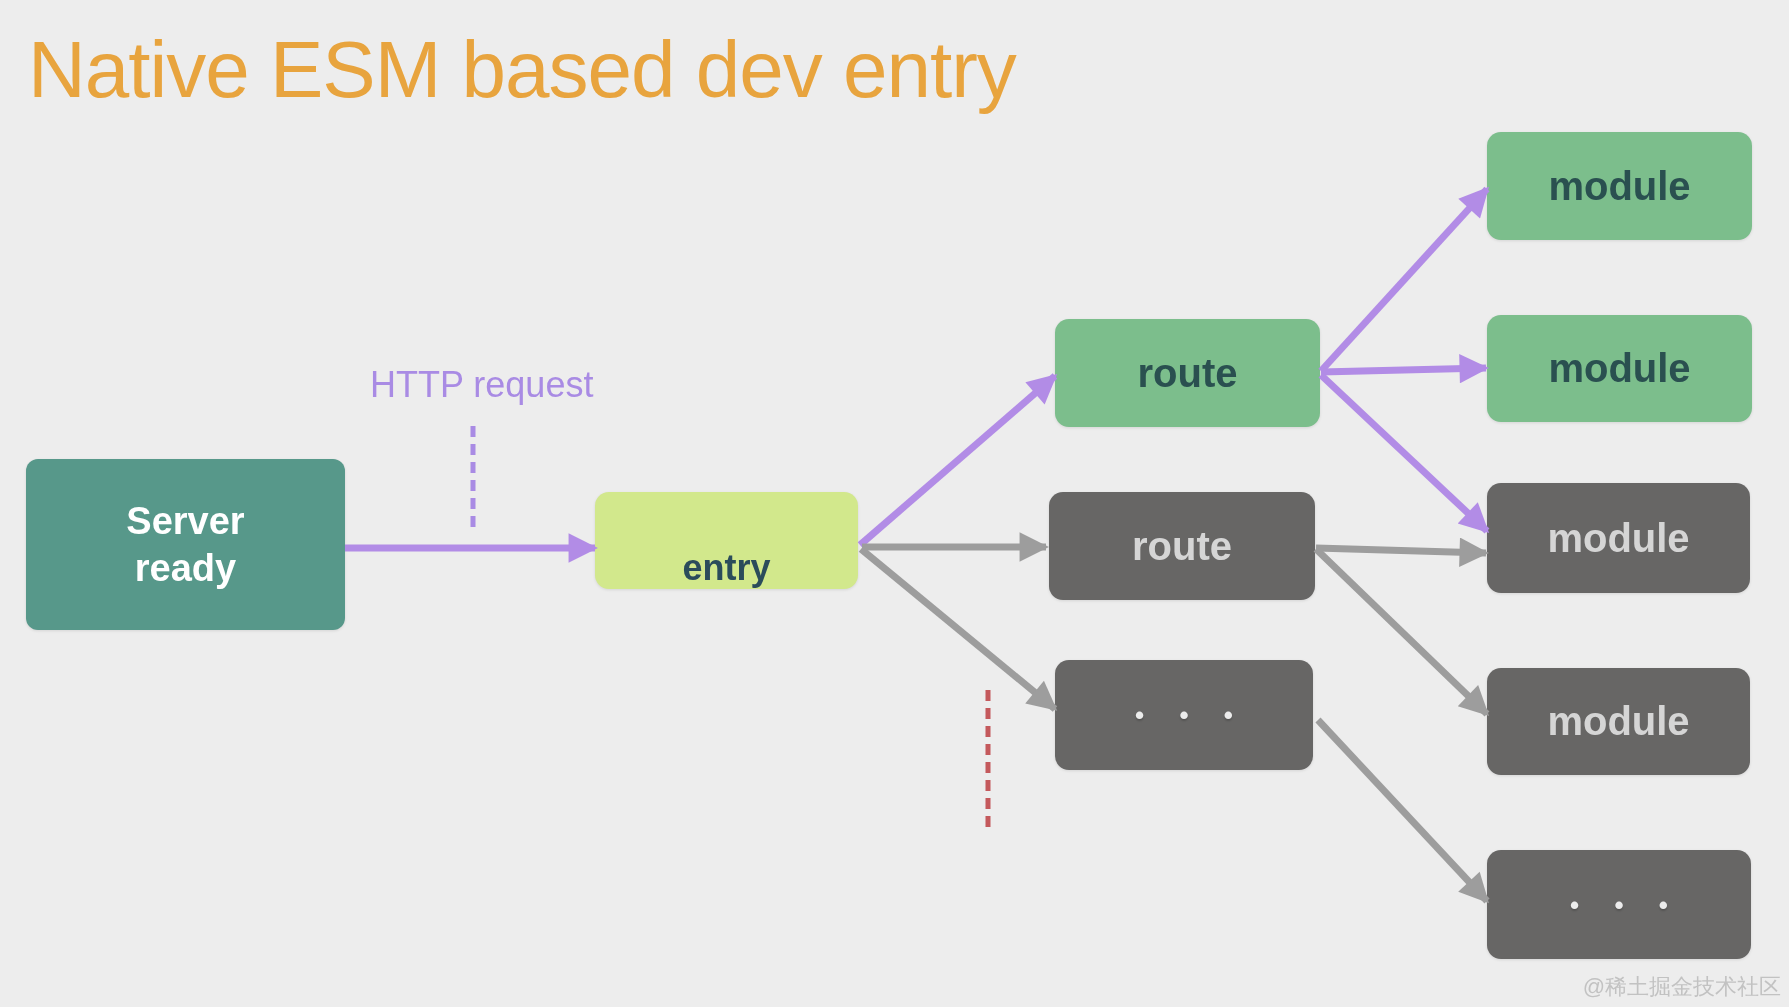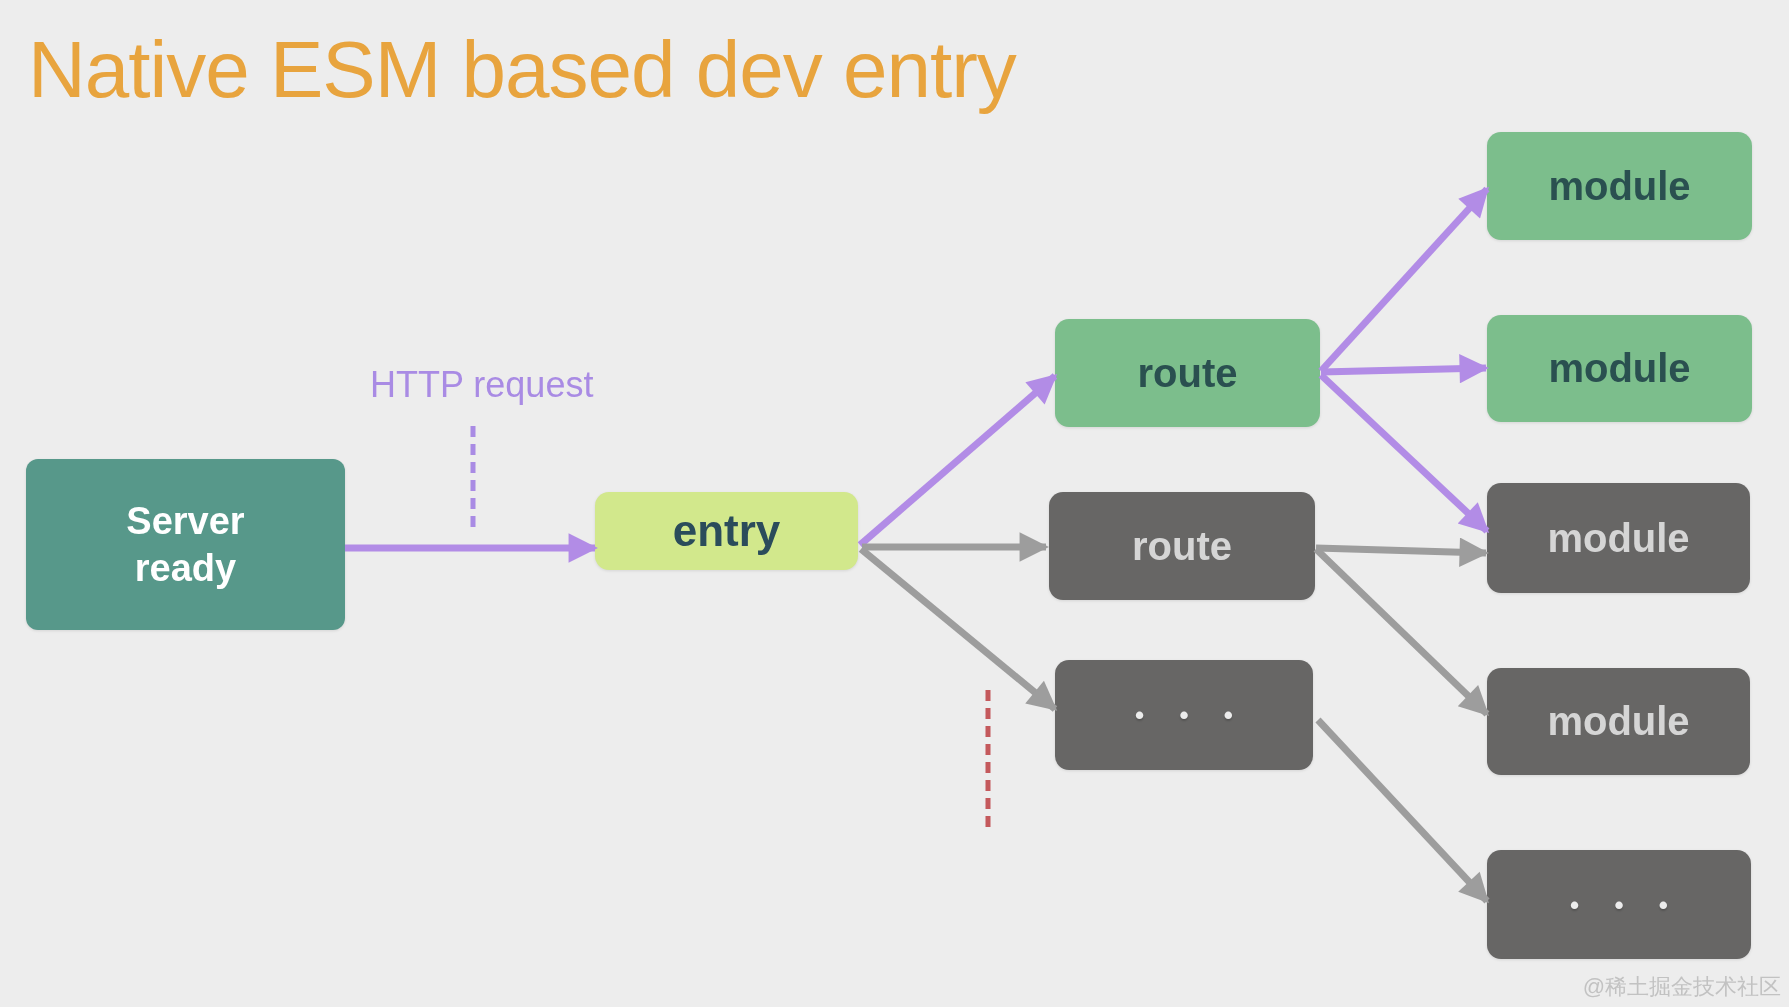--- a/index.html
+++ b/index.html
@@ -22,22 +22,22 @@
     color:var(--title);white-space:nowrap;
   }
   .node{
     position:absolute;display:flex;align-items:center;justify-content:center;
     border-radius:14px;box-shadow:0 1px 3px rgba(0,0,0,0.10);
     font-weight:700;text-align:center;
   }
   .node .lbl{display:block;}
   .n-server{left:26px;top:459px;width:319px;height:171px;background:var(--teal);
     color:var(--white);font-size:38px;line-height:1.22;border-radius:12px;}
-  .n-entry{left:595px;top:492px;width:263px;height:78px;background:var(--lime);
-    color:var(--text-dark-lime);font-size:44px;}
+  .n-entry{left:595px;top:492px;width:263px;height:97px;background:var(--lime);
+    color:var(--text-dark-lime);font-size:36px;align-items:flex-end;}
   .n-route-top{left:1055px;top:319px;width:265px;height:108px;background:var(--green);
     color:var(--text-dark-green);font-size:40px;}
   .n-route-mid{left:1049px;top:492px;width:266px;height:108px;background:var(--dark);
     color:var(--text-light);font-size:40px;}
   .n-more-routes{left:1055px;top:660px;width:258px;height:110px;background:var(--dark);}
   .n-module-1{left:1487px;top:132px;width:265px;height:108px;background:var(--green);
     color:var(--text-dark-green);font-size:40px;}
   .n-module-2{left:1487px;top:315px;width:265px;height:107px;background:var(--green);
     color:var(--text-dark-green);font-size:40px;}
   .n-module-3{left:1487px;top:483px;width:263px;height:110px;background:var(--dark);

